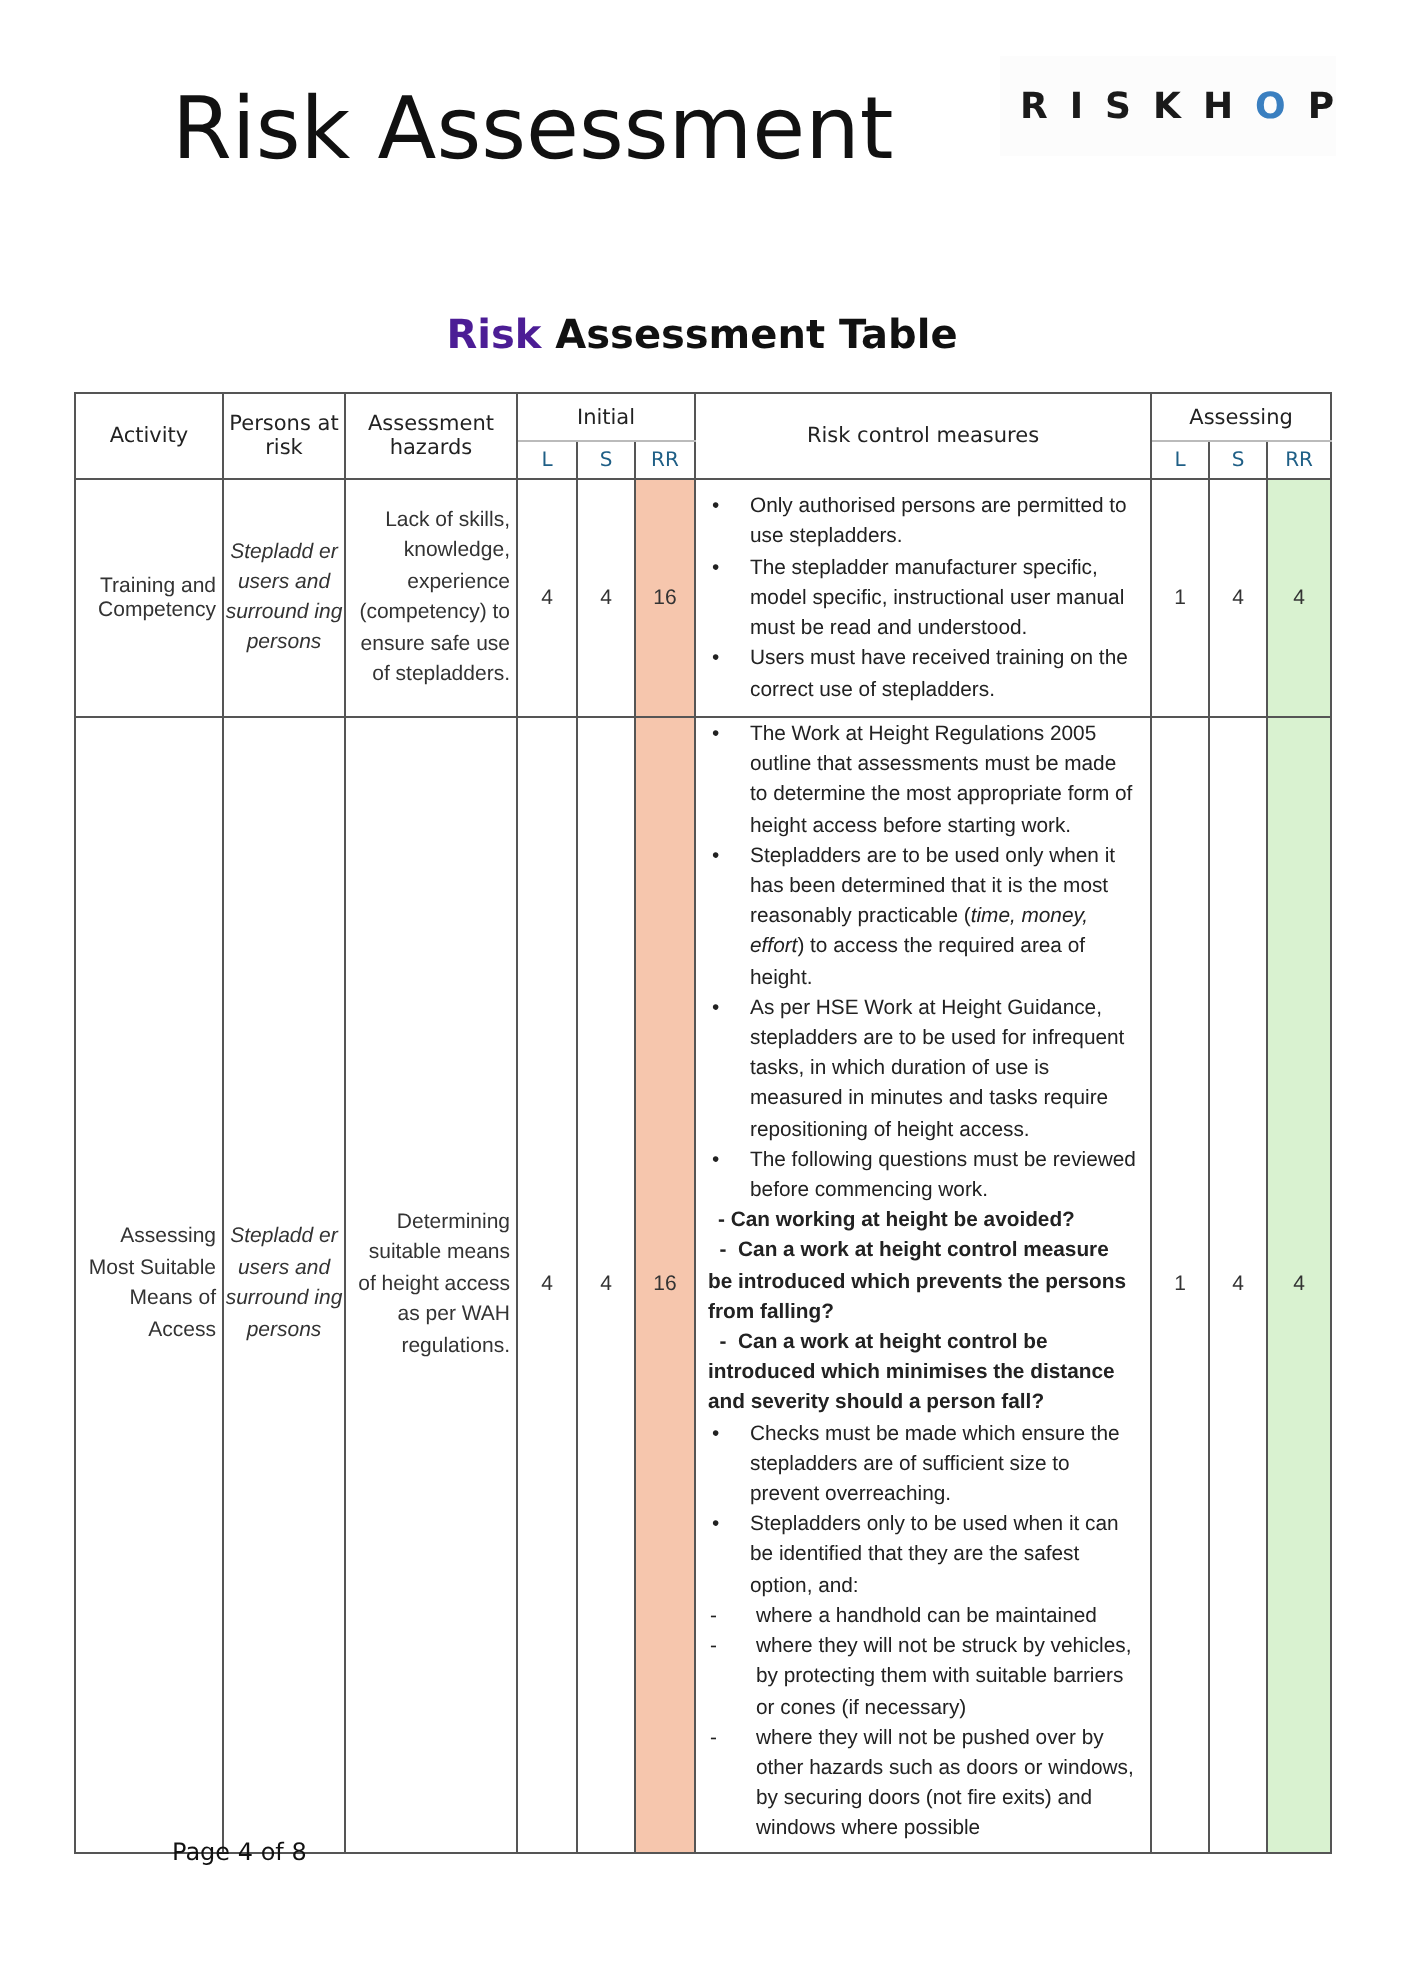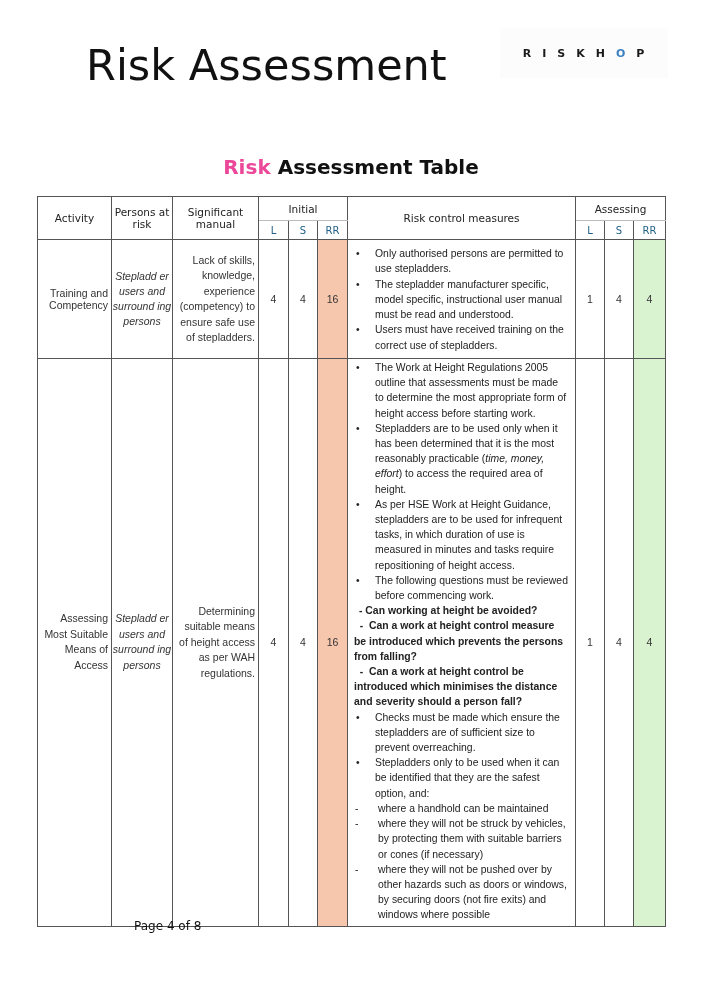--- a/index.html
+++ b/index.html
@@ -1,24 +1,24 @@
 <!DOCTYPE html>
 <html><head>
 <meta charset="utf-8">
 <style>
   * { box-sizing: border-box; margin: 0; padding: 0; }
   html, body { width: 702px; height: 992px; background: #ffffff; overflow: hidden; }
   body { position: relative; font-family: "Liberation Sans", sans-serif; color: #111; }
 
   .doc-title { position: absolute; left: 86px; top: 40px; font-family: "DejaVu Sans", sans-serif; font-size: 43px; font-weight: normal; color: #111; letter-spacing: 0px; }
-  .logo { position: absolute; left: 500px; top: 28px; width: 168px; height: 50px; background: #fcfcfc; display: flex; align-items: center; justify-content: center; font-family: "DejaVu Sans", sans-serif; font-weight: bold; font-size: 11px; letter-spacing: 11px; color: #1a1a1a; padding-left: 10px; }
+  .logo { position: absolute; left: 500px; top: 28px; width: 168px; height: 50px; background: #fcfcfc; display: flex; align-items: center; justify-content: flex-start; font-family: "DejaVu Sans", sans-serif; font-weight: bold; font-size: 18px; letter-spacing: 11px; color: #1a1a1a; padding-left: 10px; }
   .logo .o { color: #3a7fc0; }
 
   .table-title { position: absolute; left: 0; width: 702px; top: 155px; text-align: center; font-family: "DejaVu Sans", sans-serif; font-size: 20px; font-weight: bold; color: #111; }
-  .table-title .accent { color: #ec4899; }
+  .table-title .accent { color: #4c1d95; }
 
   table.ra { position: absolute; left: 37px; top: 196px; width: 628px; border-collapse: collapse; table-layout: fixed; font-family: "Liberation Sans", sans-serif; font-size: 10.5px; color: #333; }
   table.ra td, table.ra th { border: 1px solid #555; vertical-align: middle; }
   table.ra th { font-family: "DejaVu Sans", sans-serif; font-weight: normal; font-size: 10.5px; color: #222; text-align: center; }
   th.sub { color: #1f5f86 !important; font-size: 10px !important; height: 19px; }
   th.grp { height: 24px; }
   .hdr-border-light { border-bottom: 1px solid #bbb !important; }
 
   td.c { text-align: center; font-style: italic; }
   td.l { text-align: right; padding-left: 5px; padding-right: 3px; }
@@ -28,21 +28,21 @@
 
   .measures { padding: 4px 6px 3px 6px; font-size: 10.4px; line-height: 15.2px; color: #222; }
   .b { display: flex; }
   .b .bullet { width: 21px; flex: 0 0 21px; padding-left: 2px; }
   .b .bt { flex: 1; }
   .q { padding-left: 4px; font-weight: bold; }
   .d { display: flex; }
   .d .dash { width: 24px; flex: 0 0 24px; padding-left: 1px; }
   .d .dt { flex: 1; }
 
-  .page-footer { position: absolute; left: 86px; top: 919px; font-family: "DejaVu Sans", sans-serif; font-size: 12px; color: #111; margin-left: 48px; }
+  .page-footer { position: absolute; left: 86px; top: 919px; font-family: "DejaVu Sans", sans-serif; font-size: 12px; color: #111; }
 </style>
 </head>
 <body>
 
 <div class="doc-title">Risk Assessment</div>
 
 <div class="logo">
   <span>RISKH</span>
     <span class="o">O</span>
     <span>P</span>
@@ -62,21 +62,21 @@
     <col style="width:30px">
     <col style="width:228px">
     <col style="width:29px">
     <col style="width:29px">
     <col style="width:32px">
   </colgroup>
   <thead>
     <tr>
       <th rowspan="2">Activity</th>
       <th rowspan="2">Persons at risk</th>
-      <th rowspan="2">Significant manual</th>
+      <th rowspan="2">Assessment hazards</th>
       <th colspan="3" class="grp hdr-border-light">Initial</th>
       <th rowspan="2">Risk control measures</th>
       <th colspan="3" class="grp hdr-border-light">Assessing</th>
     </tr>
     <tr>
       <th class="sub">L</th>
       <th class="sub">S</th>
       <th class="sub">RR</th>
       <th class="sub">L</th>
       <th class="sub">S</th>

